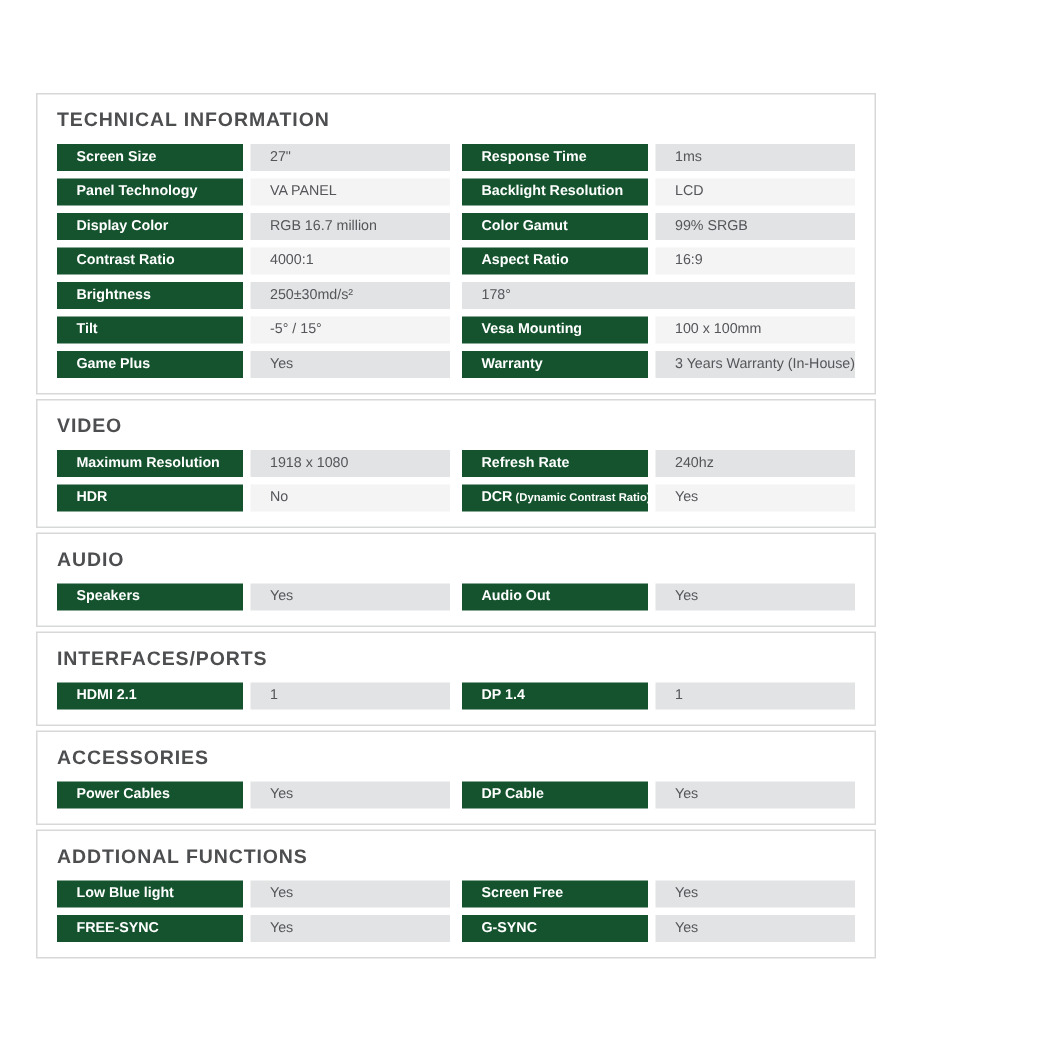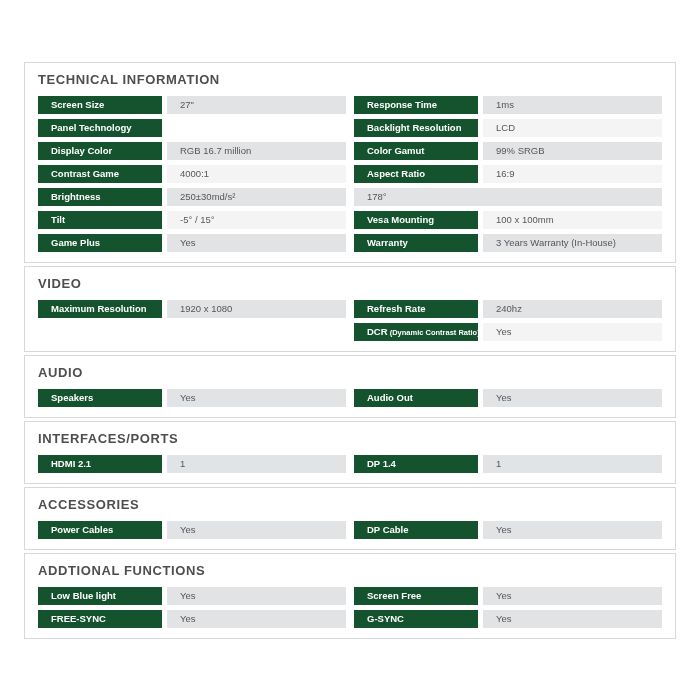--- a/index.html
+++ b/index.html
@@ -8,21 +8,21 @@
     background: #ffffff;
     width: 700px;
     height: 700px;
     font-family: "Liberation Sans", sans-serif;
     position: relative;
   }
   .panel {
     position: absolute;
     left: 24px;
     top: 62px;
-    width: 652px;
+    width: 560px;
   }
   .spec-section {
     border: 1px solid #d7d8d9;
     background: #ffffff;
     padding: 9px 13px 10px 13px;
     margin-bottom: 3px;
     box-sizing: border-box;
   }
   .section-title {
     font-size: 13px;
@@ -85,27 +85,28 @@
     <section class="spec-section">
       <h2 class="section-title">TECHNICAL INFORMATION</h2>
       <div class="columns">
         <div class="column">
           <div class="spec-row">
             <div class="spec-label">Screen Size</div>
             <div class="spec-value value-gray">27"</div>
           </div>
           <div class="spec-row">
             <div class="spec-label">Panel Technology</div>
+            <div class="spec-value value-light">VA PANEL</div>
           </div>
           <div class="spec-row">
             <div class="spec-label">Display Color</div>
             <div class="spec-value value-gray">RGB 16.7 million</div>
           </div>
           <div class="spec-row">
-            <div class="spec-label">Contrast Game</div>
+            <div class="spec-label">Contrast Ratio</div>
             <div class="spec-value value-light">4000:1</div>
           </div>
           <div class="spec-row">
             <div class="spec-label">Brightness</div>
             <div class="spec-value value-gray">250±30md/s²</div>
           </div>
           <div class="spec-row">
             <div class="spec-label">Tilt</div>
             <div class="spec-value value-light">-5° / 15°</div>
           </div>
@@ -144,21 +145,25 @@
           </div>
         </div>
       </div>
     </section>
     <section class="spec-section">
       <h2 class="section-title">VIDEO</h2>
       <div class="columns">
         <div class="column">
           <div class="spec-row">
             <div class="spec-label">Maximum Resolution</div>
-            <div class="spec-value value-gray">1920 x 1080</div>
+            <div class="spec-value value-gray">1918 x 1080</div>
+          </div>
+          <div class="spec-row">
+            <div class="spec-label">HDR</div>
+            <div class="spec-value value-light">No</div>
           </div>
         </div>
         <div class="column">
           <div class="spec-row">
             <div class="spec-label">Refresh Rate</div>
             <div class="spec-value value-gray">240hz</div>
           </div>
           <div class="spec-row">
             <div class="spec-label">DCR<span class="label-sub"> (Dynamic Contrast Ratio)</span></div>
             <div class="spec-value value-light">Yes</div>

